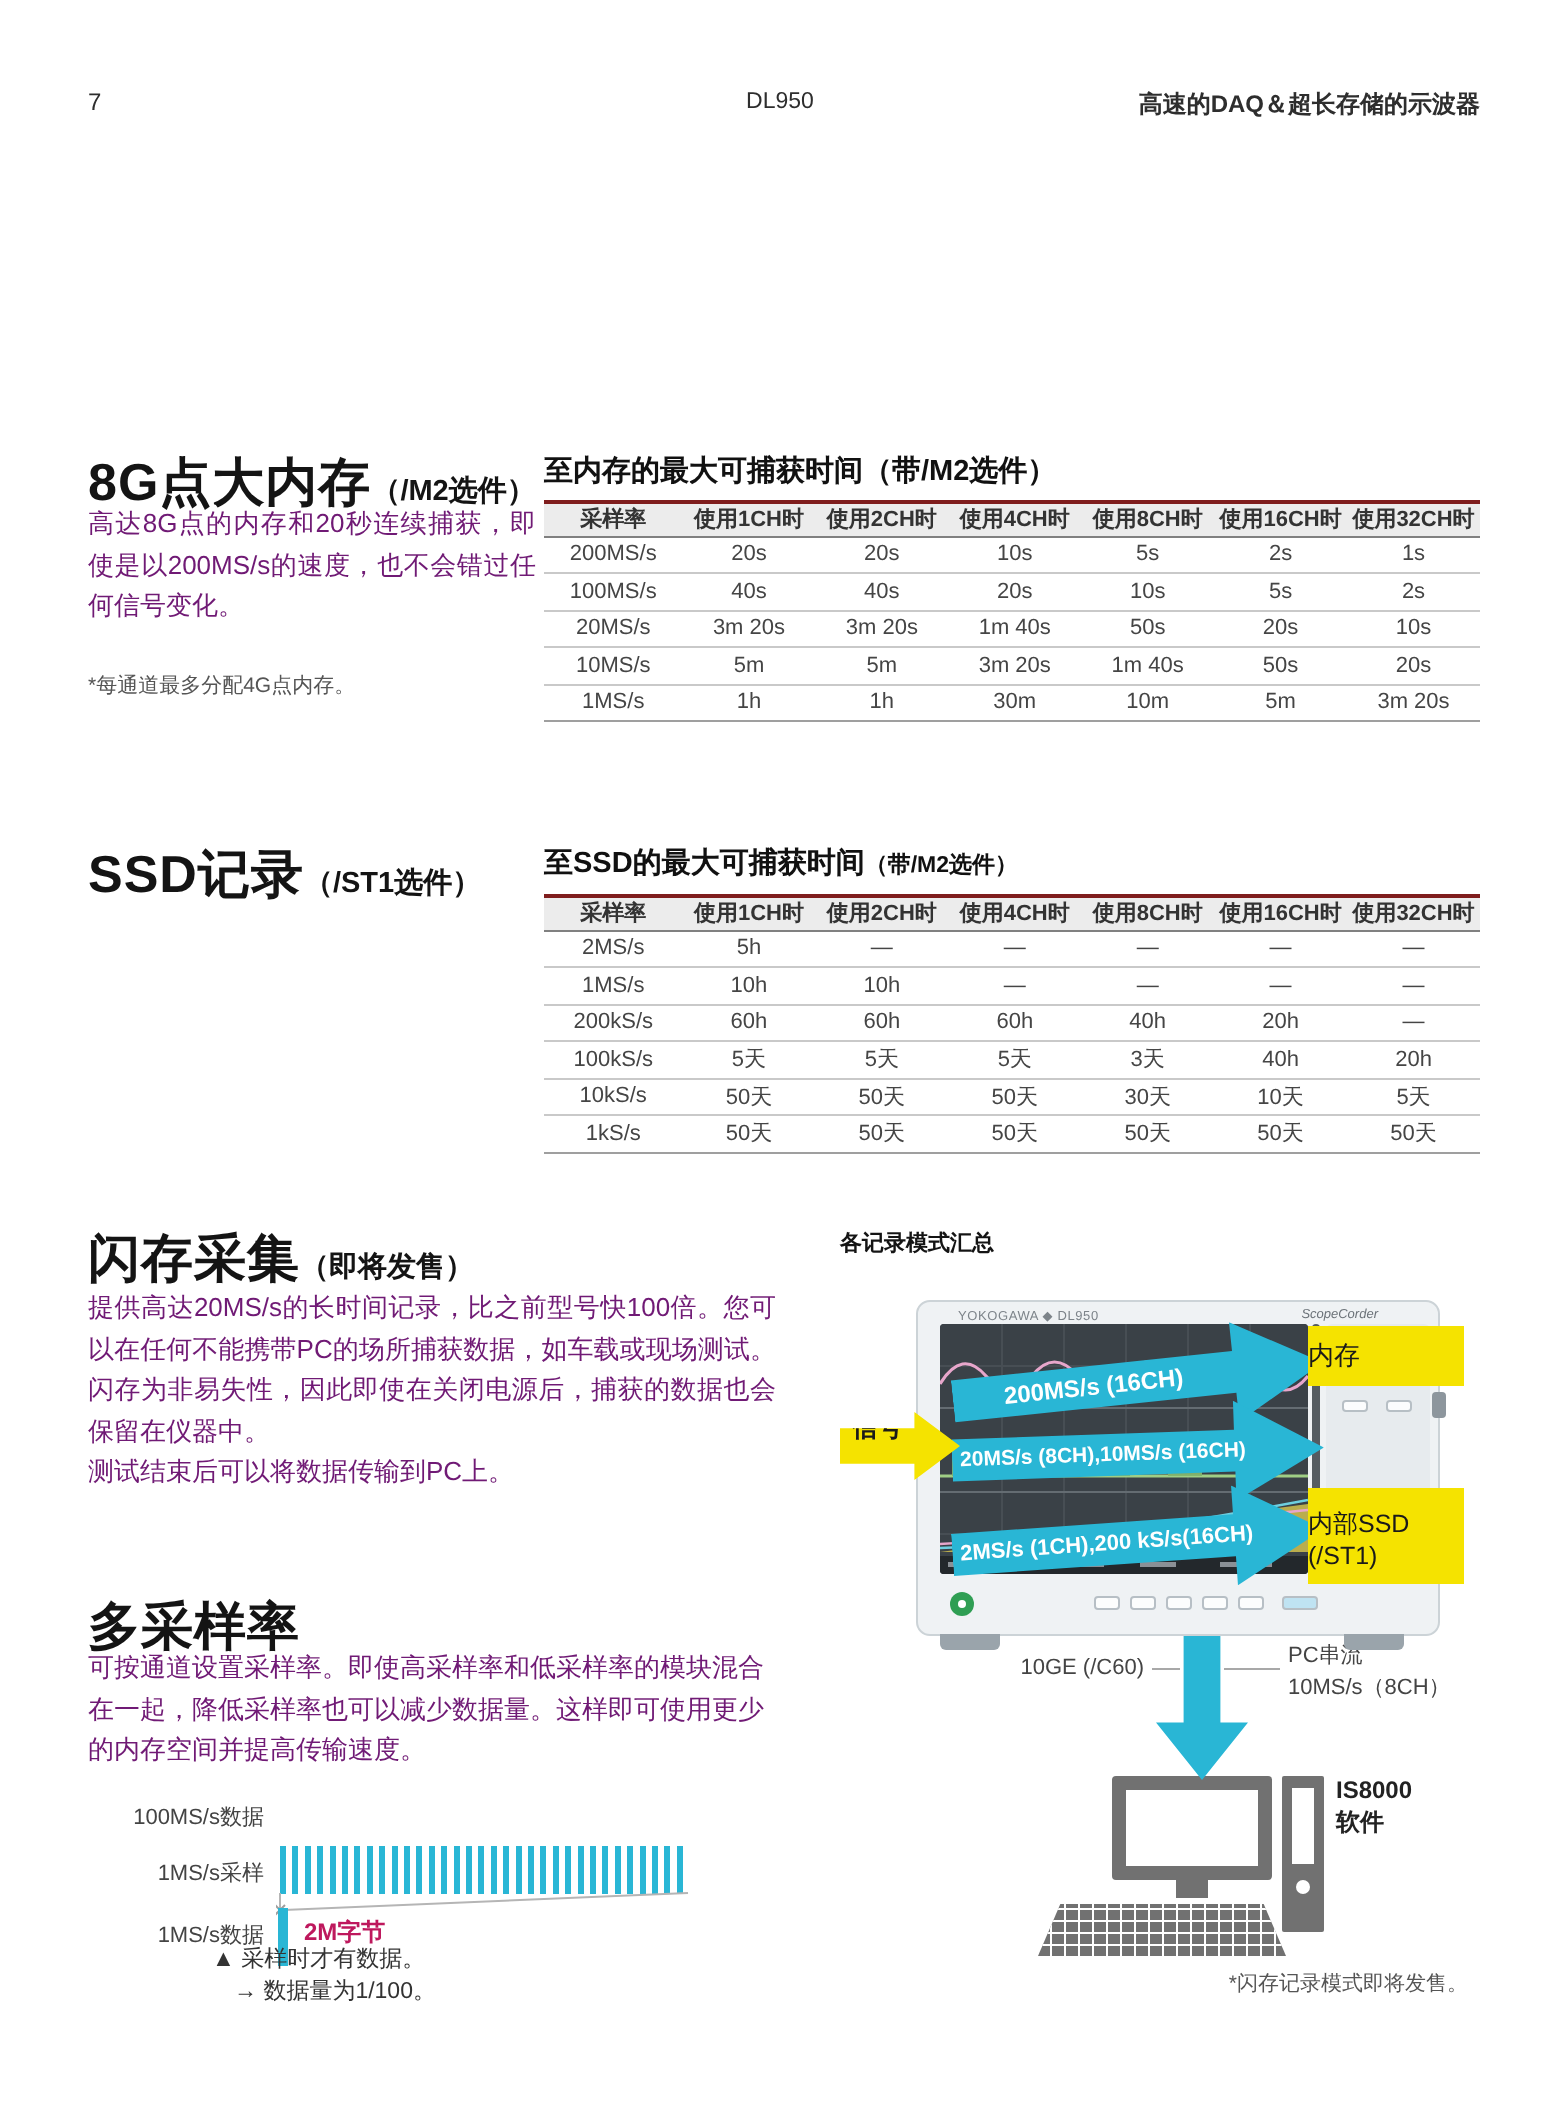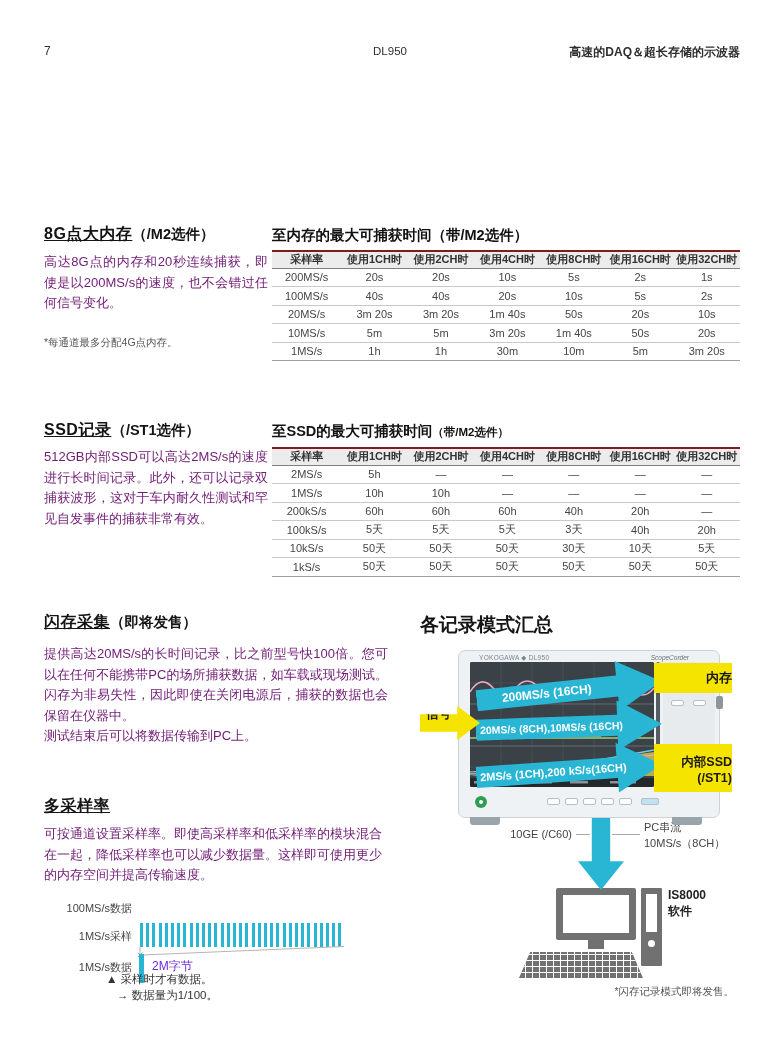--- a/index.html
+++ b/index.html
@@ -9,21 +9,21 @@
           font-family:"Liberation Sans","DejaVu Sans",sans-serif; color:#3d3d3d;
           overflow:hidden; outline:1px solid #e8e8e8; }
   .abs { position:absolute; }
 
   
   .hdr { font-size:12px; color:#2e2e2e; }
   .hdr-tagline { font-weight:700; }
 
   
   .sec-title { color:#141414; font-weight:700; white-space:nowrap; }
-  .sec-title .big { font-size:16px; letter-spacing:.5px;text-decoration:underline; }
+  .sec-title .big { font-size:26px; letter-spacing:.5px; }
   .sec-title .small { font-size:14.5px; }
   .body-text { font-size:13px; line-height:1.58; color:#701a75; text-align:justify; }
   .footnote { font-size:10.5px; color:#555; }
 
   
   .tbl-title { font-size:14.5px; font-weight:700; color:#111; white-space:nowrap; }
   .tbl-title .suffix-small { font-size:11.5px; }
   table.spec { border-collapse:collapse; width:468px; table-layout:fixed;
                border-top:2px solid #7f1d1d; border-bottom:1px solid #9f9f9f; }
   table.spec thead th { background:#ececec; font-size:11px; font-weight:700; color:#333;
@@ -47,22 +47,22 @@
   .scope-logo-dot::after { content:""; position:absolute; left:4px; top:4px; width:4px; height:4px; border-radius:50%; background:#fff; }
   .bbtn { position:absolute; top:147px; width:13px; height:7px; background:#fcfdfd; border:1px solid #b7bfc5; border-radius:2px; }
   .nub { position:absolute; width:7px; height:13px; background:#8d969d; border-radius:2px; }
   .foot { position:absolute; top:817px; width:30px; height:8px; background:#9aa4ab; border-radius:0 0 3px 3px; z-index:1; }
 
   .cyan-arrow { position:absolute; z-index:5; background:var(--cyan,#29b6d5);
                 clip-path:polygon(0 29%,76% 29%,76% 0,100% 50%,76% 100%,76% 71%,0 71%);
                 display:flex; align-items:center; color:#fff; font-weight:700; }
   .cyan-arrow .lbl { width:76%; text-align:center; padding:0 4px; white-space:nowrap; }
   .yellow-box { position:absolute; z-index:6; background:var(--yellow,#f5e300);
-                display:flex; flex-direction:column; align-items:flex-end; justify-content:center;
-                color:#1a1a1a; font-weight:700; font-size:13px; line-height:1.25; }
+                display:flex; flex-direction:column; align-items:flex-start; justify-content:center;
+                color:#1a1a1a; font-weight:400; font-size:13px; line-height:1.25; }
   .signal-arrow { position:absolute; left:420px; top:706px; width:60px; height:34px; z-index:6;
                 background:var(--yellow,#f5e300);
                 clip-path:polygon(0 24%,62% 24%,62% 0,100% 50%,62% 100%,62% 76%,0 76%);
                 display:flex; align-items:flex-start; }
   .signal-arrow .lbl { width:62%; text-align:center; font-size:12.5px; font-weight:700; color:#1a1a1a; }
   .down-arrow { position:absolute; left:578px; top:818px; width:46px; height:72px; z-index:2;
                 background:var(--cyan,#29b6d5);
                 clip-path:polygon(30% 0,70% 0,70% 60%,100% 60%,50% 100%,0 60%,30% 60%); }
   .linklbl { font-size:11px; color:#444; white-space:nowrap; }
   .hline { position:absolute; height:1px; background:#a8a8a8; }
@@ -173,21 +173,20 @@
           <td>10m</td>
           <td>5m</td>
           <td>3m 20s</td>
         </tr>
       </tbody>
   </table>
 
   <div class="abs sec-title" style="left:44px; top:420px;">
     <span class="big">SSD记录</span><span class="small">（/ST1选件）</span>
   </div>
-  <div class="abs body-text" style="left:44px; top:447px; width:224px;">512GB内部SSD可以高达2MS/s的速度进行长时间记录。此外，还可以记录双捕获波形，这对于车内耐久性测试和罕见自发事件的捕获非常有效。</div>
 
   <div class="abs tbl-title" style="left:272px; top:422px;">
     <span>至SSD的最大可捕获时间</span><span class="suffix-small">（带/M2选件）</span>
   </div>
   <table class="spec abs" style="left:272px; top:447px;">
     <colgroup>
         <col style="width:14.8%">
         <col>
         <col>
         <col>
@@ -265,21 +264,21 @@
   </table>
 
   <div class="abs sec-title" style="left:44px; top:612px;">
     <span class="big">闪存采集</span><span class="small">（即将发售）</span>
   </div>
   <div class="abs" style="left:44px; top:644px; width:344px;">
     <div class="body-text">提供高达20MS/s的长时间记录，比之前型号快100倍。您可以在任何不能携带PC的场所捕获数据，如车载或现场测试。闪存为非易失性，因此即使在关闭电源后，捕获的数据也会保留在仪器中。</div>
     <div class="body-text">测试结束后可以将数据传输到PC上。</div>
   </div>
 
-  <div class="abs sec-title" style="left:420px; top:612px;"><span style="font-size:19px;">各记录模式汇总</span></div>
+  <div class="abs sec-title" style="left:420px; top:612px;"><span style="font-size:11px;">各记录模式汇总</span></div>
 
   <div class="scope-body">
     <div class="scope-brand">YOKOGAWA ◆ DL950</div>
     <div class="scope-logo">ScopeCorder</div>
     <div class="scope-screen">
       <svg width="184" height="125" viewBox="0 0 184 125">
         <rect x="0" y="0" width="184" height="125" fill="#3a4147"></rect>
         <g stroke="#474e54" stroke-width="1">
           <line x1="0" y1="21" x2="184" y2="21"></line>
             <line x1="0" y1="63" x2="184" y2="63"></line>
@@ -387,17 +386,17 @@
   <div class="mr-lbl" style="left:42px; top:901px;">100MS/s数据</div>
   <div class="mr-lbl" style="left:42px; top:929px;">1MS/s采样</div>
   <div class="mr-comb"></div>
   <svg class="abs" style="left:138px; top:946px;" width="208" height="13">
     <line x1="2" y1="0.5" x2="2" y2="9" stroke="#b5b5b5" stroke-width="1"></line>
     <line x1="206" y1="0.5" x2="4" y2="9" stroke="#b5b5b5" stroke-width="1"></line>
     <path d="M-0.5,6.5 L4.5,11.5 M4.5,6.5 L-0.5,11.5" stroke="#9f9f9f" stroke-width="1" fill="none"></path>
   </svg>
   <div class="mr-lbl" style="left:42px; top:960px;">1MS/s数据</div>
   <div class="mr-bar3"></div>
-  <div class="abs" style="left:152px; top:958px; font-size:12px; font-weight:400; color:#6d28d9;">2M字节</div>
+  <div class="abs" style="left:152px; top:958px; font-size:12px; font-weight:700; color:#be185d;">2M字节</div>
   <div class="abs mr-note" style="left:106px; top:972px;">▲ 采样时才有数据。</div>
   <div class="abs mr-note" style="left:117px; top:988px;">→ 数据量为1/100。</div>
 
 </div>
 
 </body></html>

